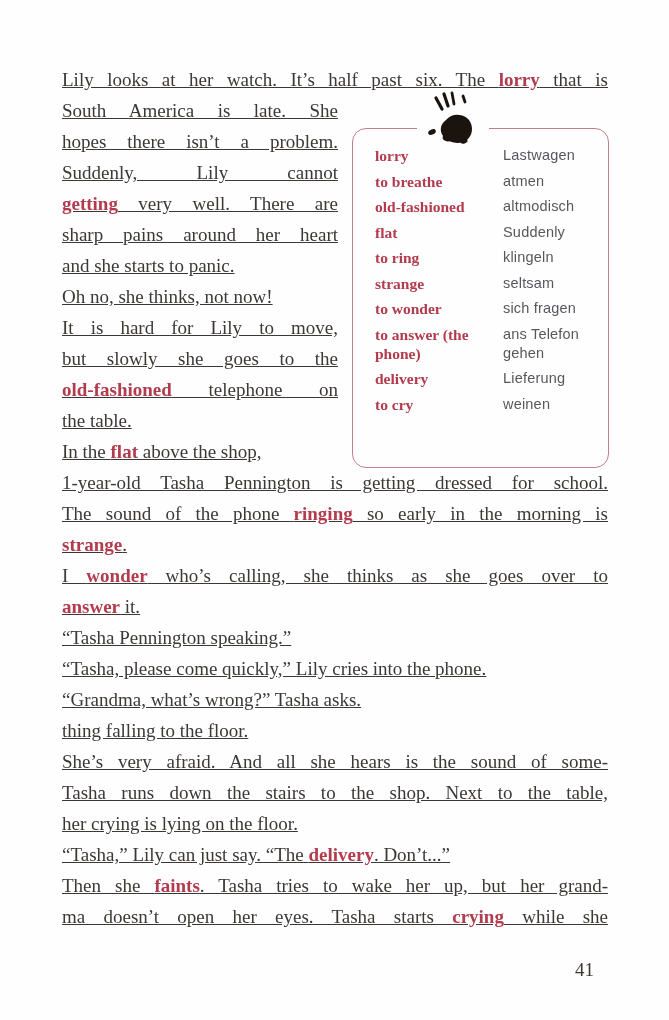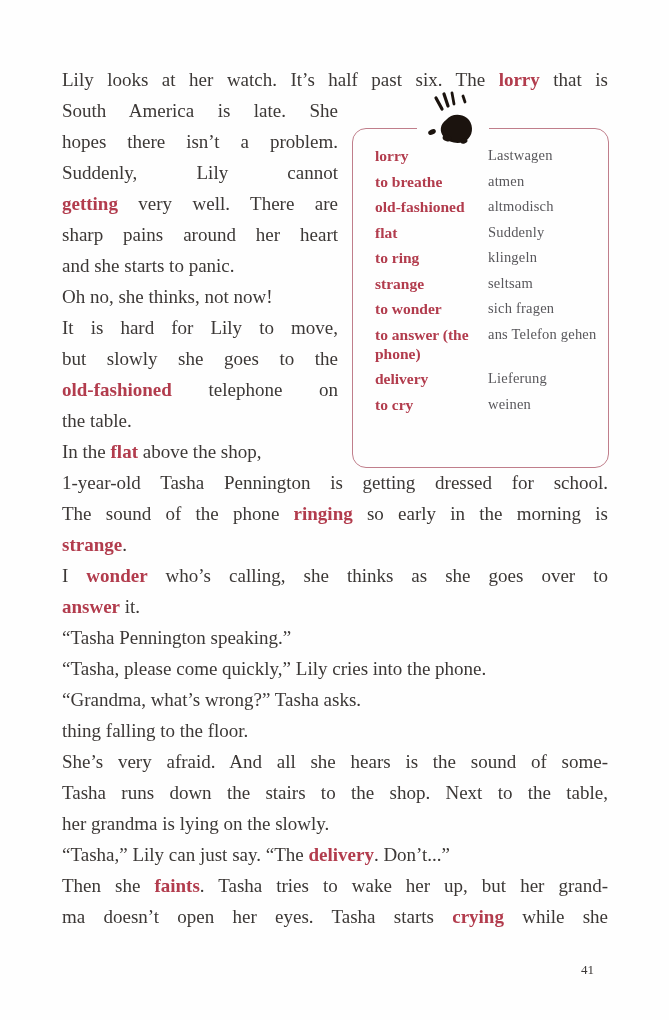--- a/index.html
+++ b/index.html
@@ -14,20 +14,21 @@
   }
   .text-area {
     position:absolute; left:62px; top:64px; width:546px;
     font-size:19px;
   }
   .line {
     line-height:31px; height:31px;
     text-align:justify;
     overflow:hidden;
     white-space:normal;
+    text-decoration:underline;
   }
   .line.just { text-align-last:justify; }
   .line.left { text-align-last:left; }
   .line.narrow { width:276px; }
   .red { color:var(--red,#b23c4d); font-weight:600; }
   .vocab-box {
     position:absolute; left:352px; top:128px;
     width:257px; height:340px;
     border:1.5px solid var(--border,#c07e8b);
     border-radius:14px;
@@ -37,40 +38,41 @@
     z-index:1;
   }
   .vocab-row { display:flex; align-items:flex-start; margin-bottom:6.5px; }
   .vocab-en {
     flex:0 0 113px; width:113px;
     color:var(--red,#b23c4d); font-weight:600;
     font-size:15.5px; line-height:19px;
   }
   .vocab-de {
     flex:1;
-    font-family:Liberation Serif, serif;
+    font-family:Liberation Sans, sans-serif;
     color:var(--gray,#58575b);
     font-size:14.5px; line-height:19px;
     letter-spacing:0.2px;
+    margin-left:15px;
   }
   .hand-gap {
     position:absolute; left:417px; top:121px;
     width:72px; height:13px;
     background:var(--bg,#fefefe);
     z-index:2;
   }
   .handprint {
     position:absolute; left:422px; top:91px;
     width:60px; height:60px;
     z-index:3;
   }
   .page-number {
     position:absolute; left:556px; top:956px;
     width:38px; text-align:right;
-    font-size:13px; line-height:28px;
+    font-size:19px; line-height:28px;
     color:var(--body,#3c3836);
   }
 </style>
 </head>
 <body>
 
 <div class="page">
 
   <div class="text-area">
       <div class="line full just"><span>Lily looks at her watch. It’s half past six. The </span><span class="red">lorry</span><span> that is</span></div>
@@ -90,21 +92,21 @@
       <div class="line full just"><span>The sound of the phone </span><span class="red">ringing</span><span> so early in the morning is</span></div>
       <div class="line full left"><span class="red">strange</span><span>.</span></div>
       <div class="line full just"><span>I </span><span class="red">wonder</span><span> who’s calling, she thinks as she goes over to</span></div>
       <div class="line full left"><span class="red">answer</span><span> it.</span></div>
       <div class="line full left"><span>“Tasha Pennington speaking.”</span></div>
       <div class="line full left"><span>“Tasha, please come quickly,” Lily cries into the phone.</span></div>
       <div class="line full left"><span>“Grandma, what’s wrong?” Tasha asks.</span></div>
       <div class="line full left"><span>thing falling to the floor.</span></div>
       <div class="line full just"><span>She’s very afraid. And all she hears is the sound of some-</span></div>
       <div class="line full just"><span>Tasha runs down the stairs to the shop. Next to the table,</span></div>
-      <div class="line full left"><span>her grandma is lying on the slowly.</span></div>
+      <div class="line full left"><span>her crying is lying on the floor.</span></div>
       <div class="line full left"><span>“Tasha,” Lily can just say. “The </span><span class="red">delivery</span><span>. Don’t...”</span></div>
       <div class="line full just"><span>Then she </span><span class="red">faints</span><span>. Tasha tries to wake her up, but her grand-</span></div>
       <div class="line full just"><span>ma doesn’t open her eyes. Tasha starts </span><span class="red">crying</span><span> while she</span></div>
     </div>
 
   <div class="hand-gap"></div>
 
   <div class="vocab-box">
     <div class="vocab-entries">
         <div class="vocab-row">

